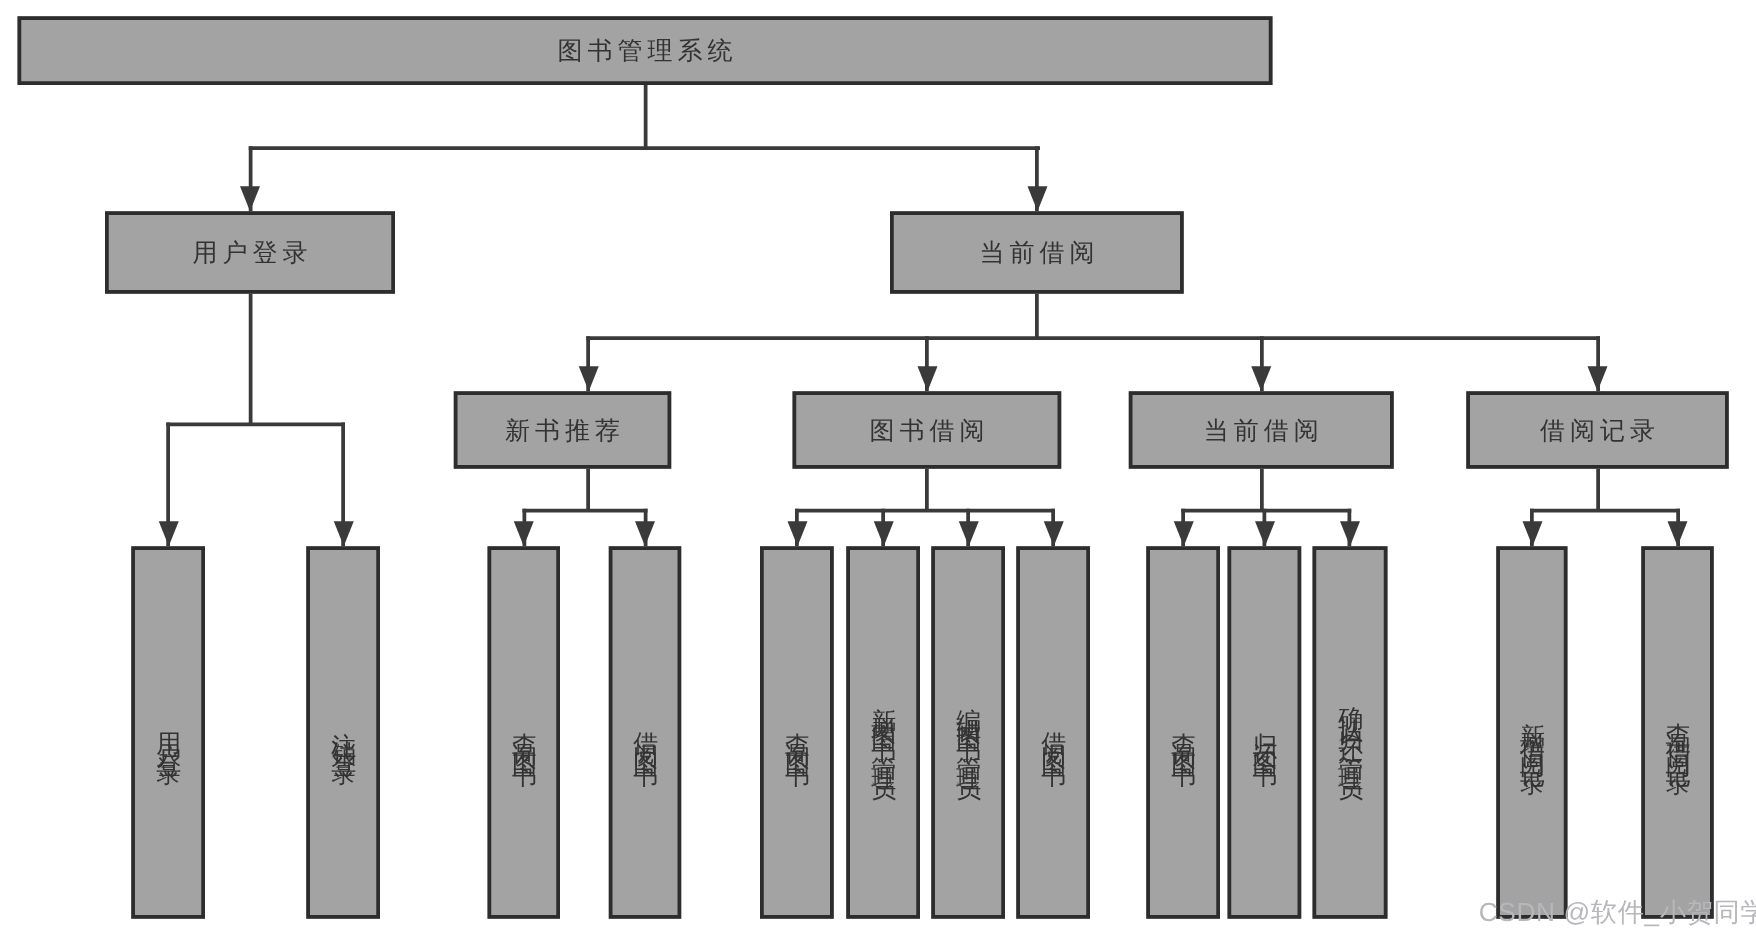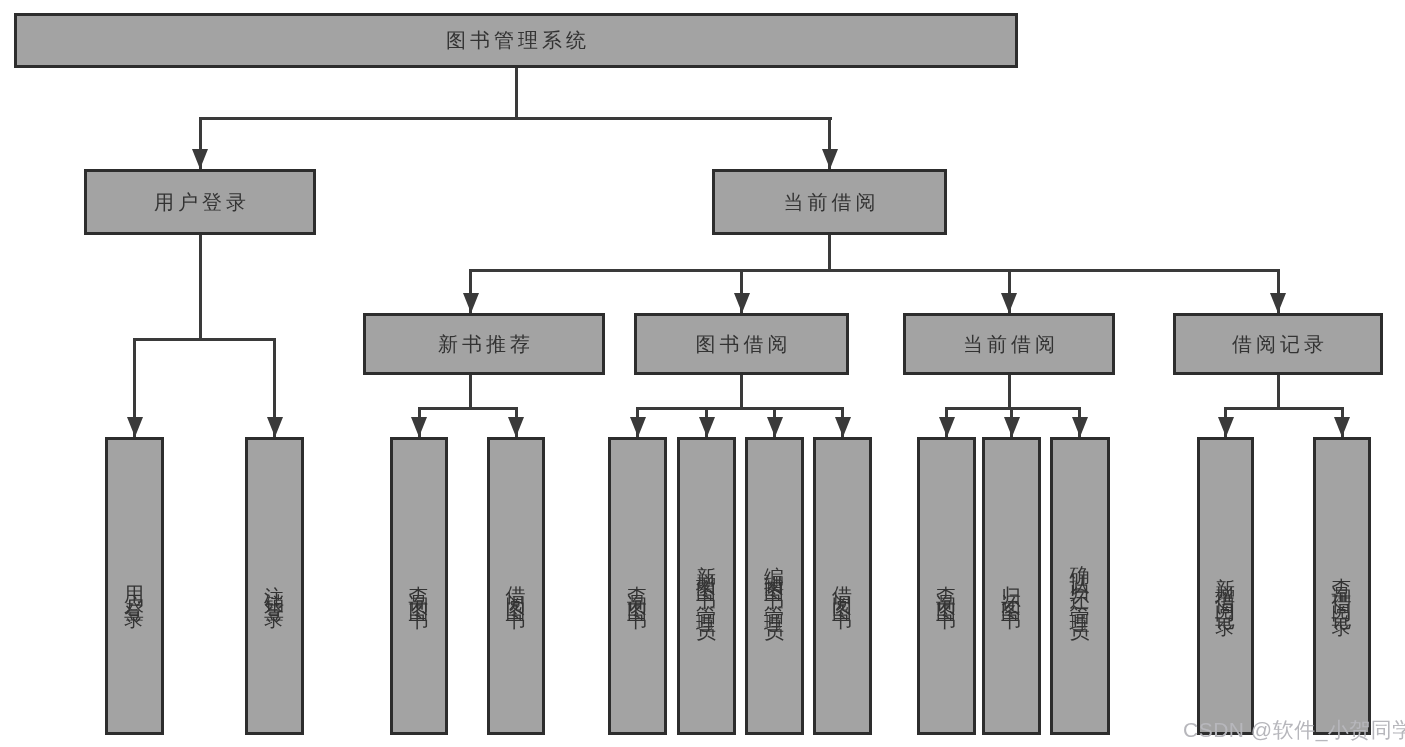--- a/index.html
+++ b/index.html
@@ -76,21 +76,21 @@
   </div>
 
   <div class="box" style="left:84px; top:169px; width:232px; height:66px;">
     <span>用户登录</span>
   </div>
 
   <div class="box" style="left:712px; top:169px; width:235px; height:66px;">
     <span>当前借阅</span>
   </div>
 
-  <div class="box" style="left:363px; top:313px; width:242px; height:62px;">
+  <div class="box" style="left:363px; top:313px; width:174px; height:62px;">
     <span>新书推荐</span>
   </div>
 
   <div class="box" style="left:634px; top:313px; width:215px; height:62px;">
     <span>图书借阅</span>
   </div>
 
   <div class="box" style="left:903px; top:313px; width:212px; height:62px;">
     <span>当前借阅</span>
   </div>

